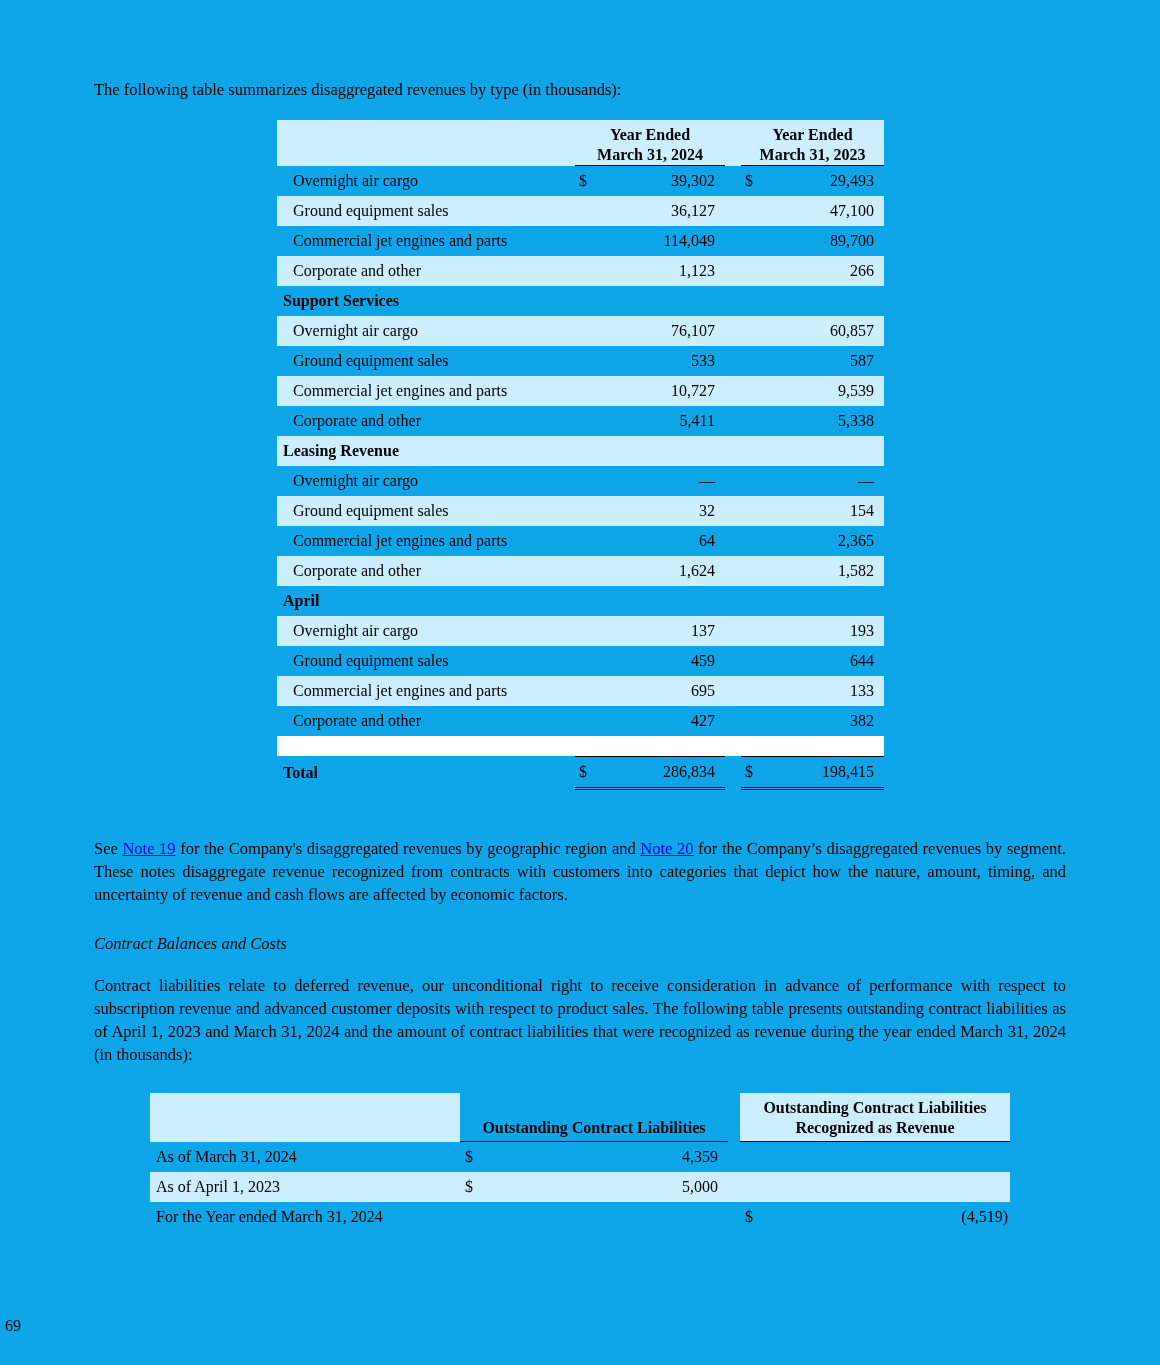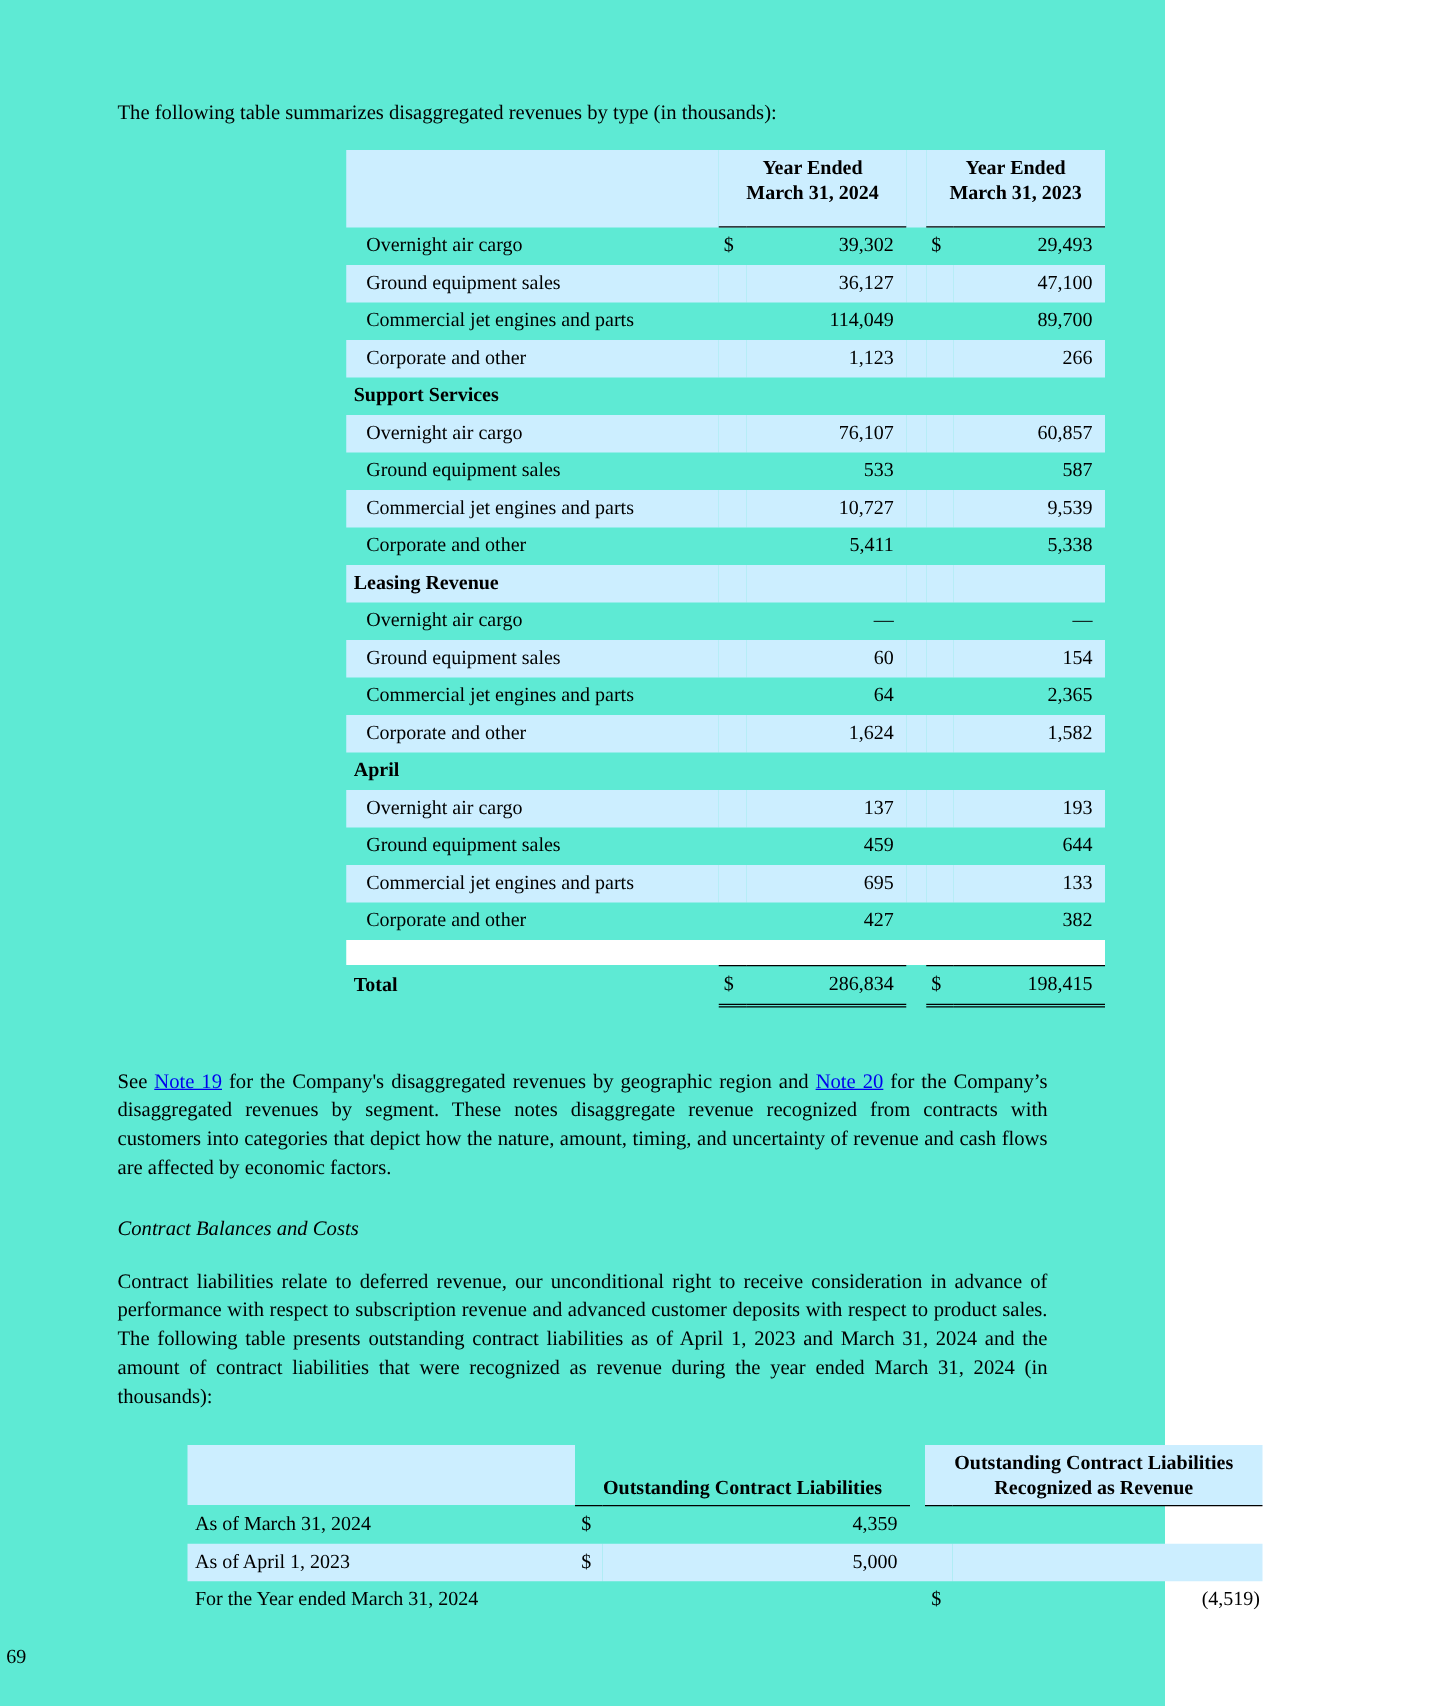--- a/index.html
+++ b/index.html
@@ -3,25 +3,25 @@
 <meta charset="utf-8">
 <style>
   :root { --shade: #cceeff; --link: #0000ee; }
   * { box-sizing: border-box; }
   html, body { margin: 0; padding: 0; background: #ffffff; }
   body {
     font-family: "Liberation Serif", serif;
     color: #000;
   }
   .doc {
-    width: 932px;
+    width: 1160px;
     height: 1365px;
     position: relative;
     padding: 78px 94px 60px 94px;
-    background: #5eead4;
+    background: #0ea5e9;
     font-size: 16.5px;
     line-height: 1.4;
   }
   p { margin: 0; text-align: justify; }
 
   
   #t1 {
     border-collapse: collapse;
     width: 607px;
     margin: 19px 0 0 183px;
@@ -34,21 +34,21 @@
   #t1 .lbl-section { font-weight: bold; padding-left: 6px; }
   #t1 .lbl-item { padding-left: 16px; }
   #t1 .lbl-total { font-weight: bold; padding-left: 6px; }
   #t1 .d { padding-left: 4px; width: 22px; }
   #t1 .v { text-align: right; padding-right: 10px; }
   #t1 .gap { width: 16px; }
   #t1 .hdr {
     font-weight: bold;
     text-align: center;
     border-bottom: 1px solid #000;
-    padding-bottom: 16px;
+    padding-bottom: 0;
     margin-top: 18px;
   }
   #t1 .tot {
     border-top: 1px solid #000;
     border-bottom: 3px double #000;
   }
   #t1 .spacer-cell { height: 20px; padding: 0; }
 
   
   .para-notes { margin-top: 47px; }
@@ -201,21 +201,21 @@
           <td class="lbl-item">Overnight air cargo</td>
           <td class="d"></td>
           <td class="v">—</td>
           <td class="gap"></td>
           <td class="d"></td>
           <td class="v">—</td>
         </tr>
         <tr class="row-item">
           <td class="lbl-item">Ground equipment sales</td>
           <td class="d"></td>
-          <td class="v">60</td>
+          <td class="v">32</td>
           <td class="gap"></td>
           <td class="d"></td>
           <td class="v">154</td>
         </tr>
         <tr class="row-item">
           <td class="lbl-item">Commercial jet engines and parts</td>
           <td class="d"></td>
           <td class="v">64</td>
           <td class="gap"></td>
           <td class="d"></td>

